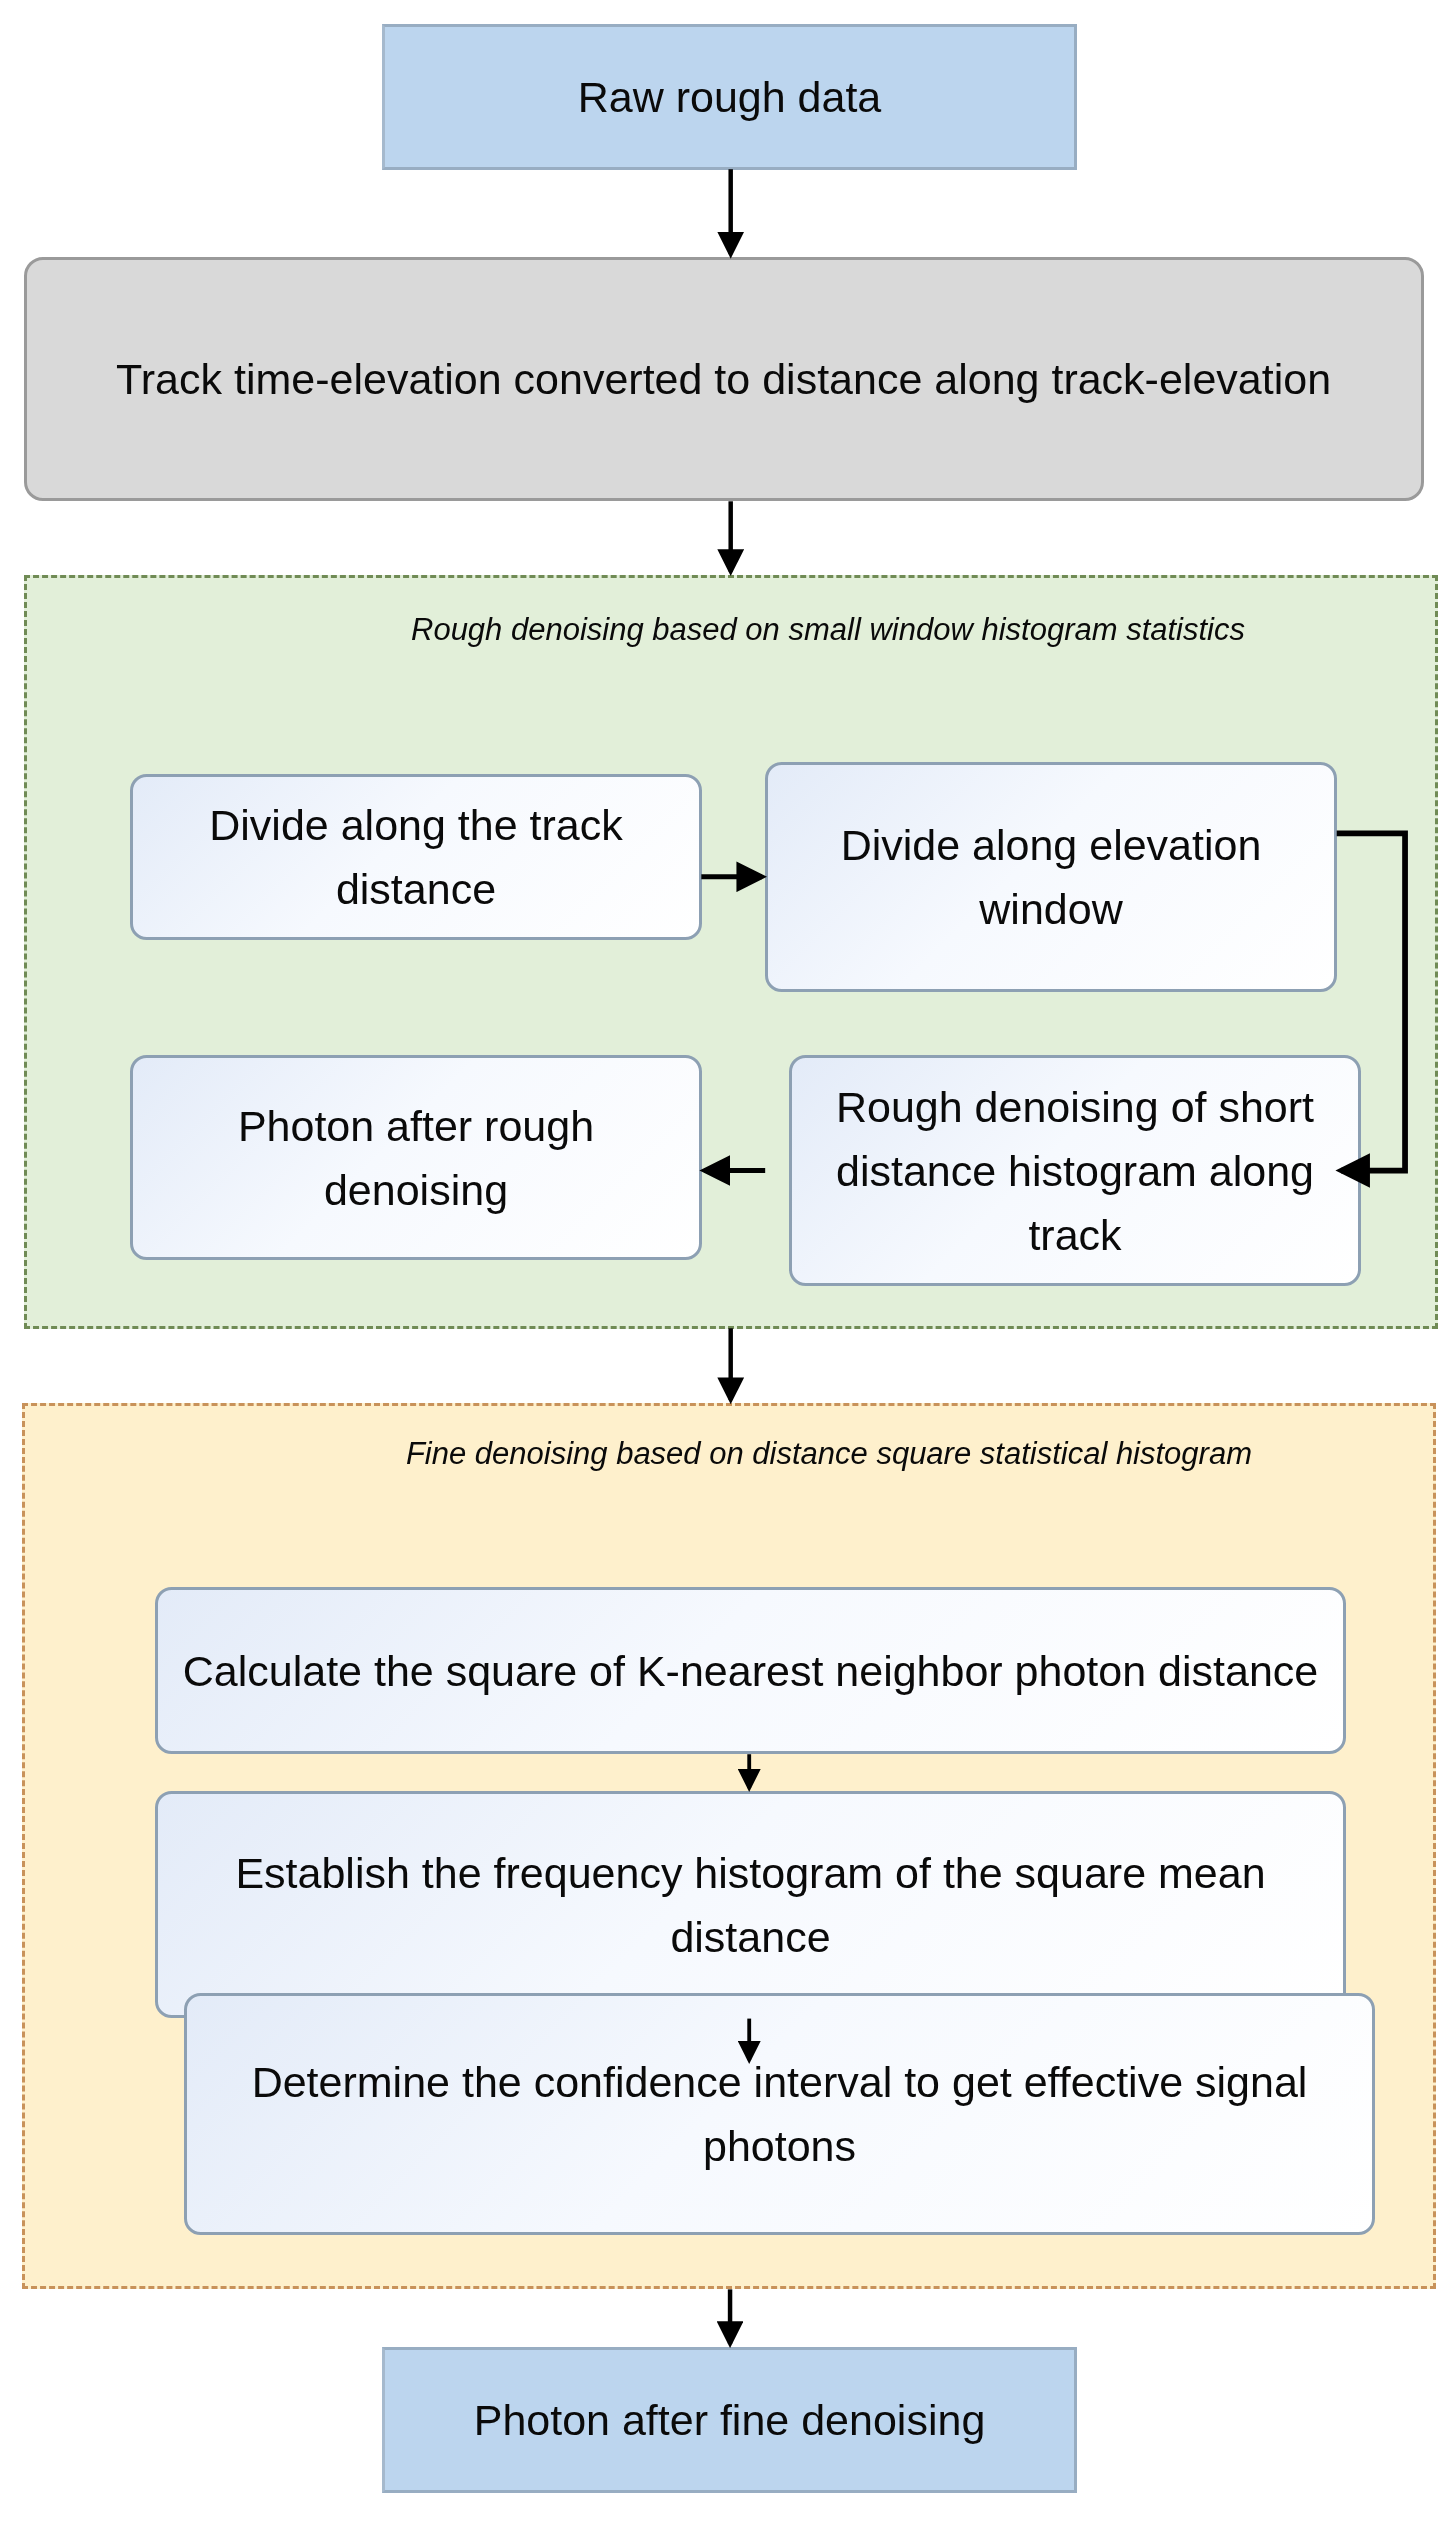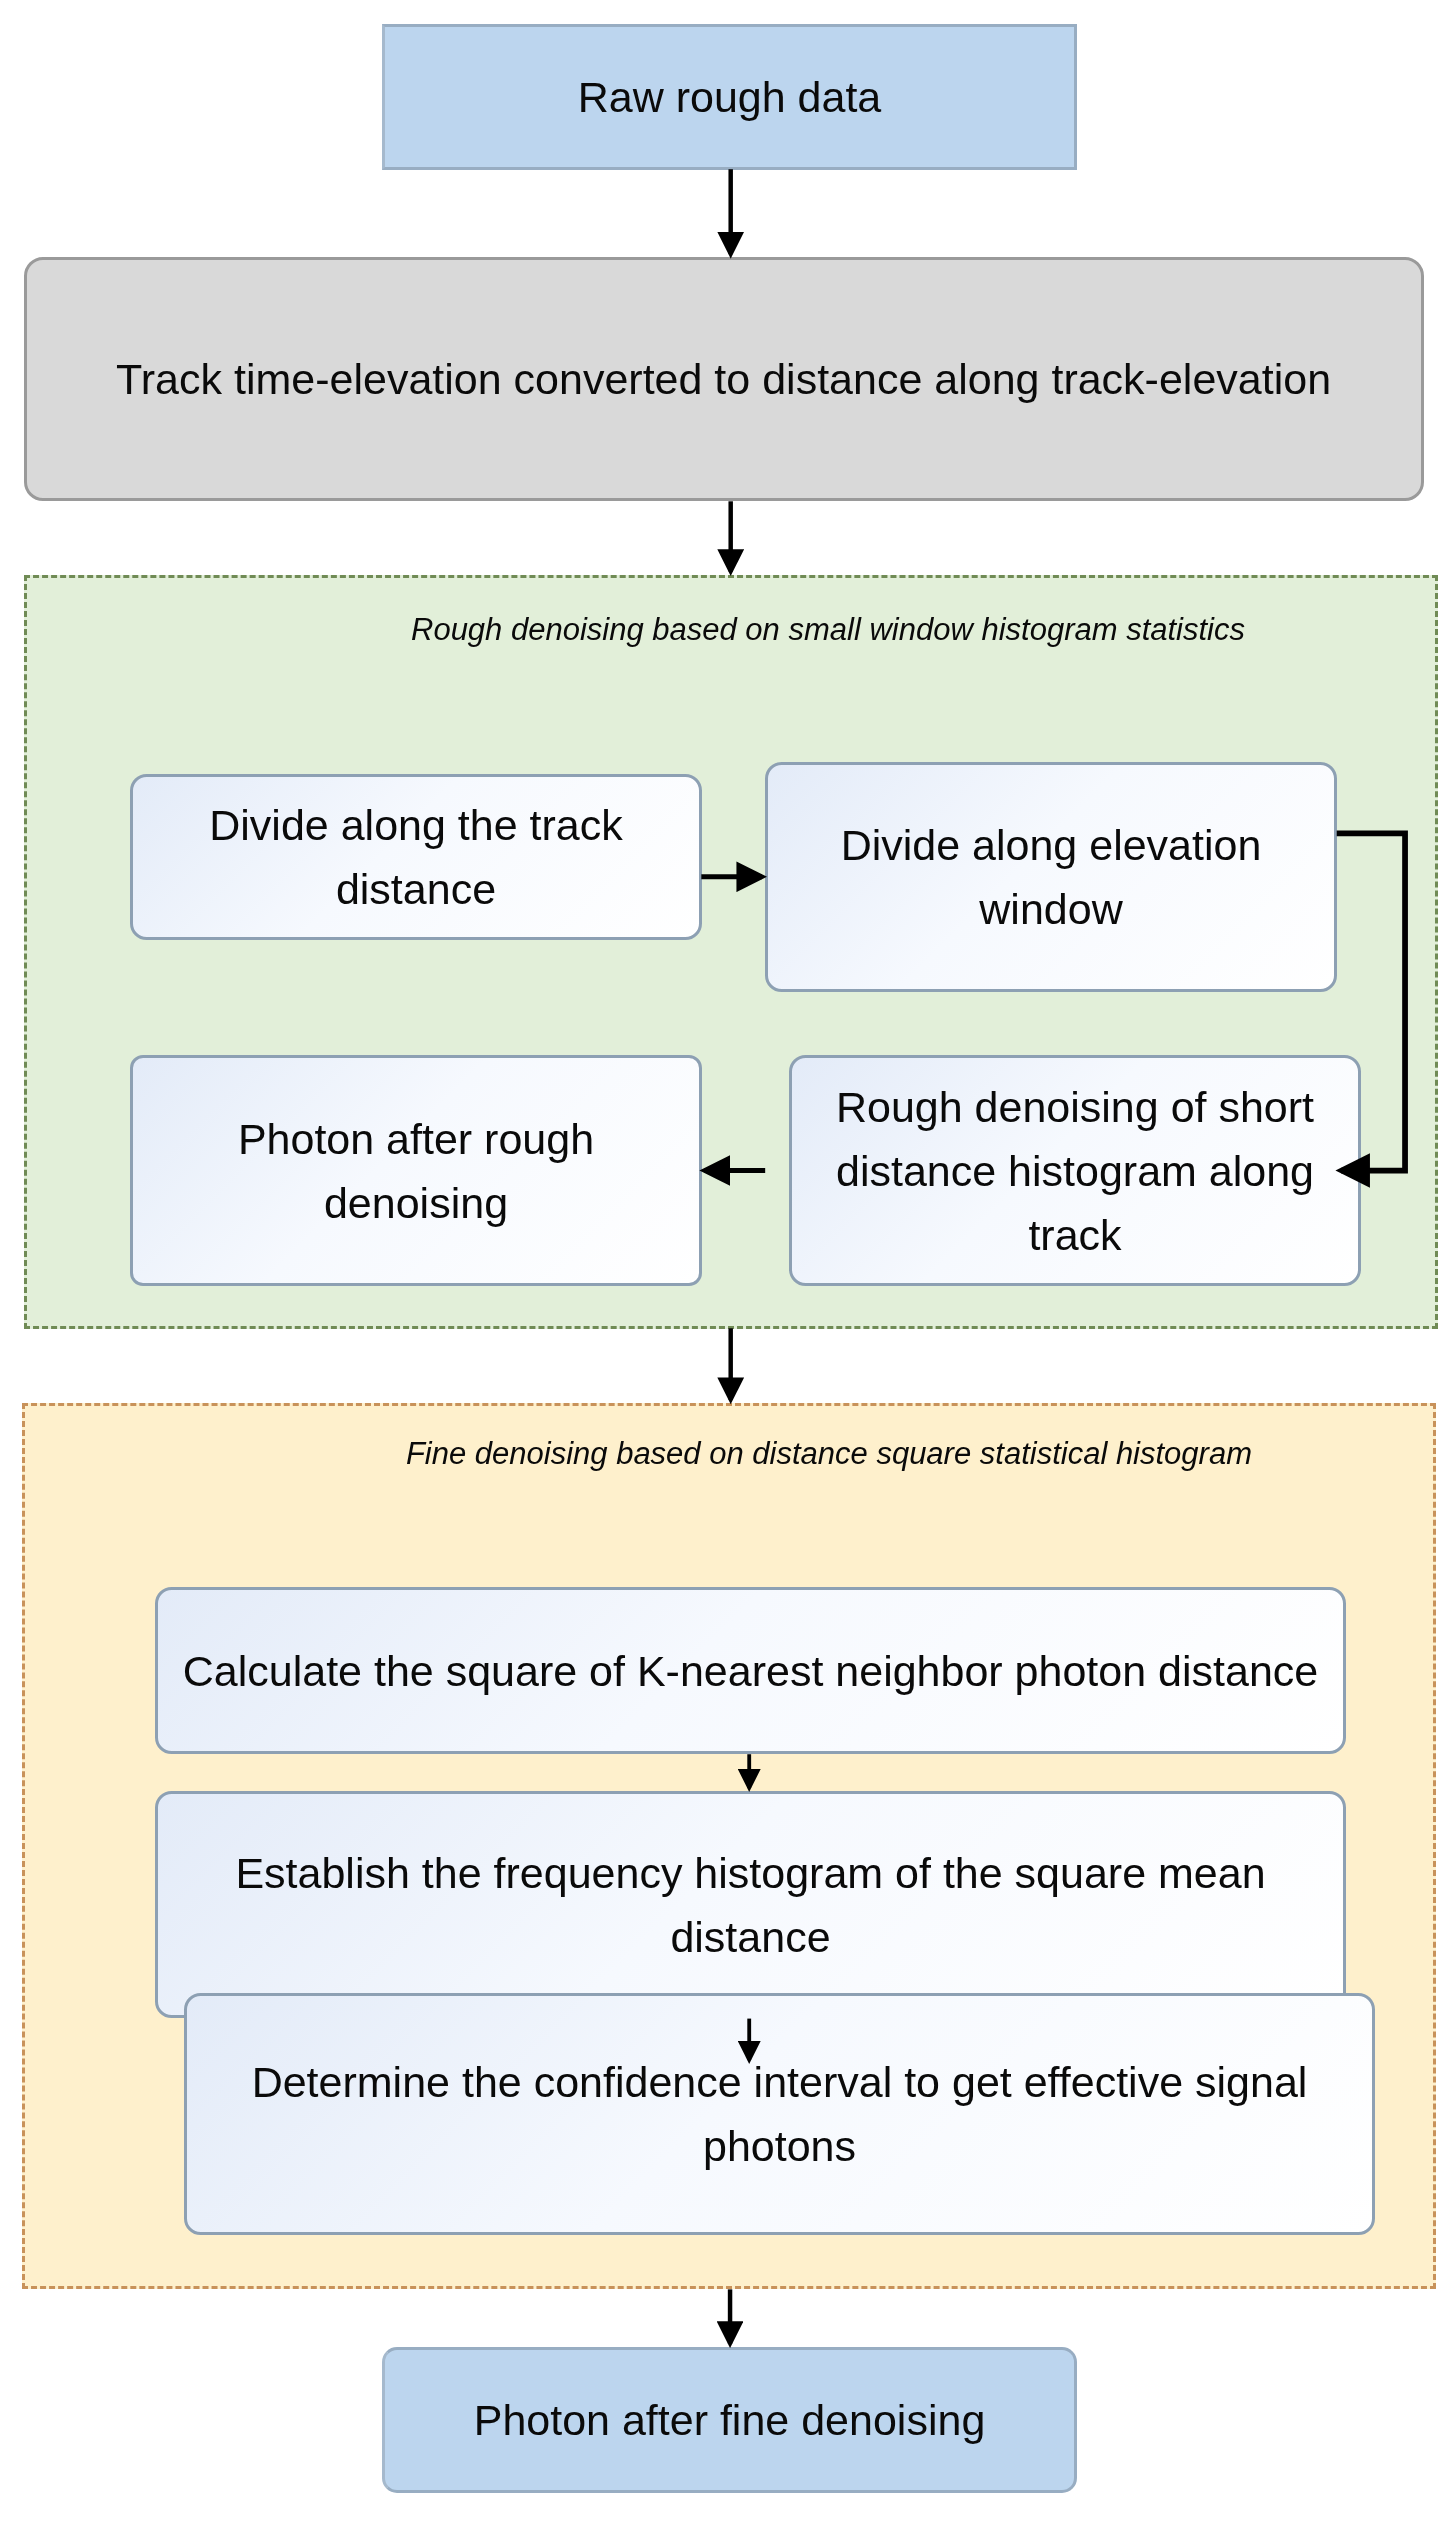--- a/index.html
+++ b/index.html
@@ -35,40 +35,40 @@
 
 <div class="abs card txt" style="left:130px; top:774px; width:572px; height:166px;">
   <span>Divide along the track distance</span>
 </div>
 <div class="abs card txt" style="left:765px; top:762px; width:572px; height:230px;">
   <span>Divide along elevation window</span>
 </div>
 <div class="abs card txt" style="left:765px; top:1055px; width:572px; height:231px; padding:0 25.5px;margin-left:24px;">
   <span>Rough denoising of short distance histogram along track</span>
 </div>
-<div class="abs card txt" style="left:130px; top:1055px; width:572px; height:231px; padding:0 38px;border-radius:13px;">
+<div class="abs card txt" style="left:130px; top:1055px; width:572px; height:205px; padding:0 38px;">
   <span>Photon after rough denoising</span>
 </div>
 
 <div class="abs group-orange" style="left:22.3px; top:1403px; width:1414px; height:886px;"></div>
 <div class="abs group-title" style="left:230px; top:1422px; width:1022px; height:134px;">
   <span>Fine denoising based on distance square statistical histogram</span>
 </div>
 
 <div class="abs card txt" style="left:155px; top:1587px; width:1191px; height:167px;">
   <span>Calculate the square of K-nearest neighbor photon distance</span>
 </div>
 <div class="abs card txt" style="left:155px; top:1791px; width:1191px; height:227px; padding:16px 19px;">
   <span>Establish the frequency histogram of the square mean distance</span>
 </div>
 <div class="abs card txt" style="left:155px; top:1993px; width:1191px; height:242px; padding:0 6.4px;margin-left:29px;">
   <span>Determine the confidence interval to get effective signal photons</span>
 </div>
 
-<div class="abs term txt" style="left:382px; top:2347px; width:695px; height:146px;border-radius:15px;">
+<div class="abs term txt" style="left:382px; top:2347px; width:695px; height:146px;">
   <span>Photon after fine denoising</span>
 </div>
 
 <svg class="arrows" width="1455" height="2525" viewBox="0 0 2278 3954">
   <defs>
     <marker id="ah" markerWidth="6" markerHeight="6" refX="5" refY="3" orient="auto" markerUnits="strokeWidth">
       <path d="M0,0 L6,3 L0,6 Z" fill="#000"></path>
     </marker>
   </defs>
 

